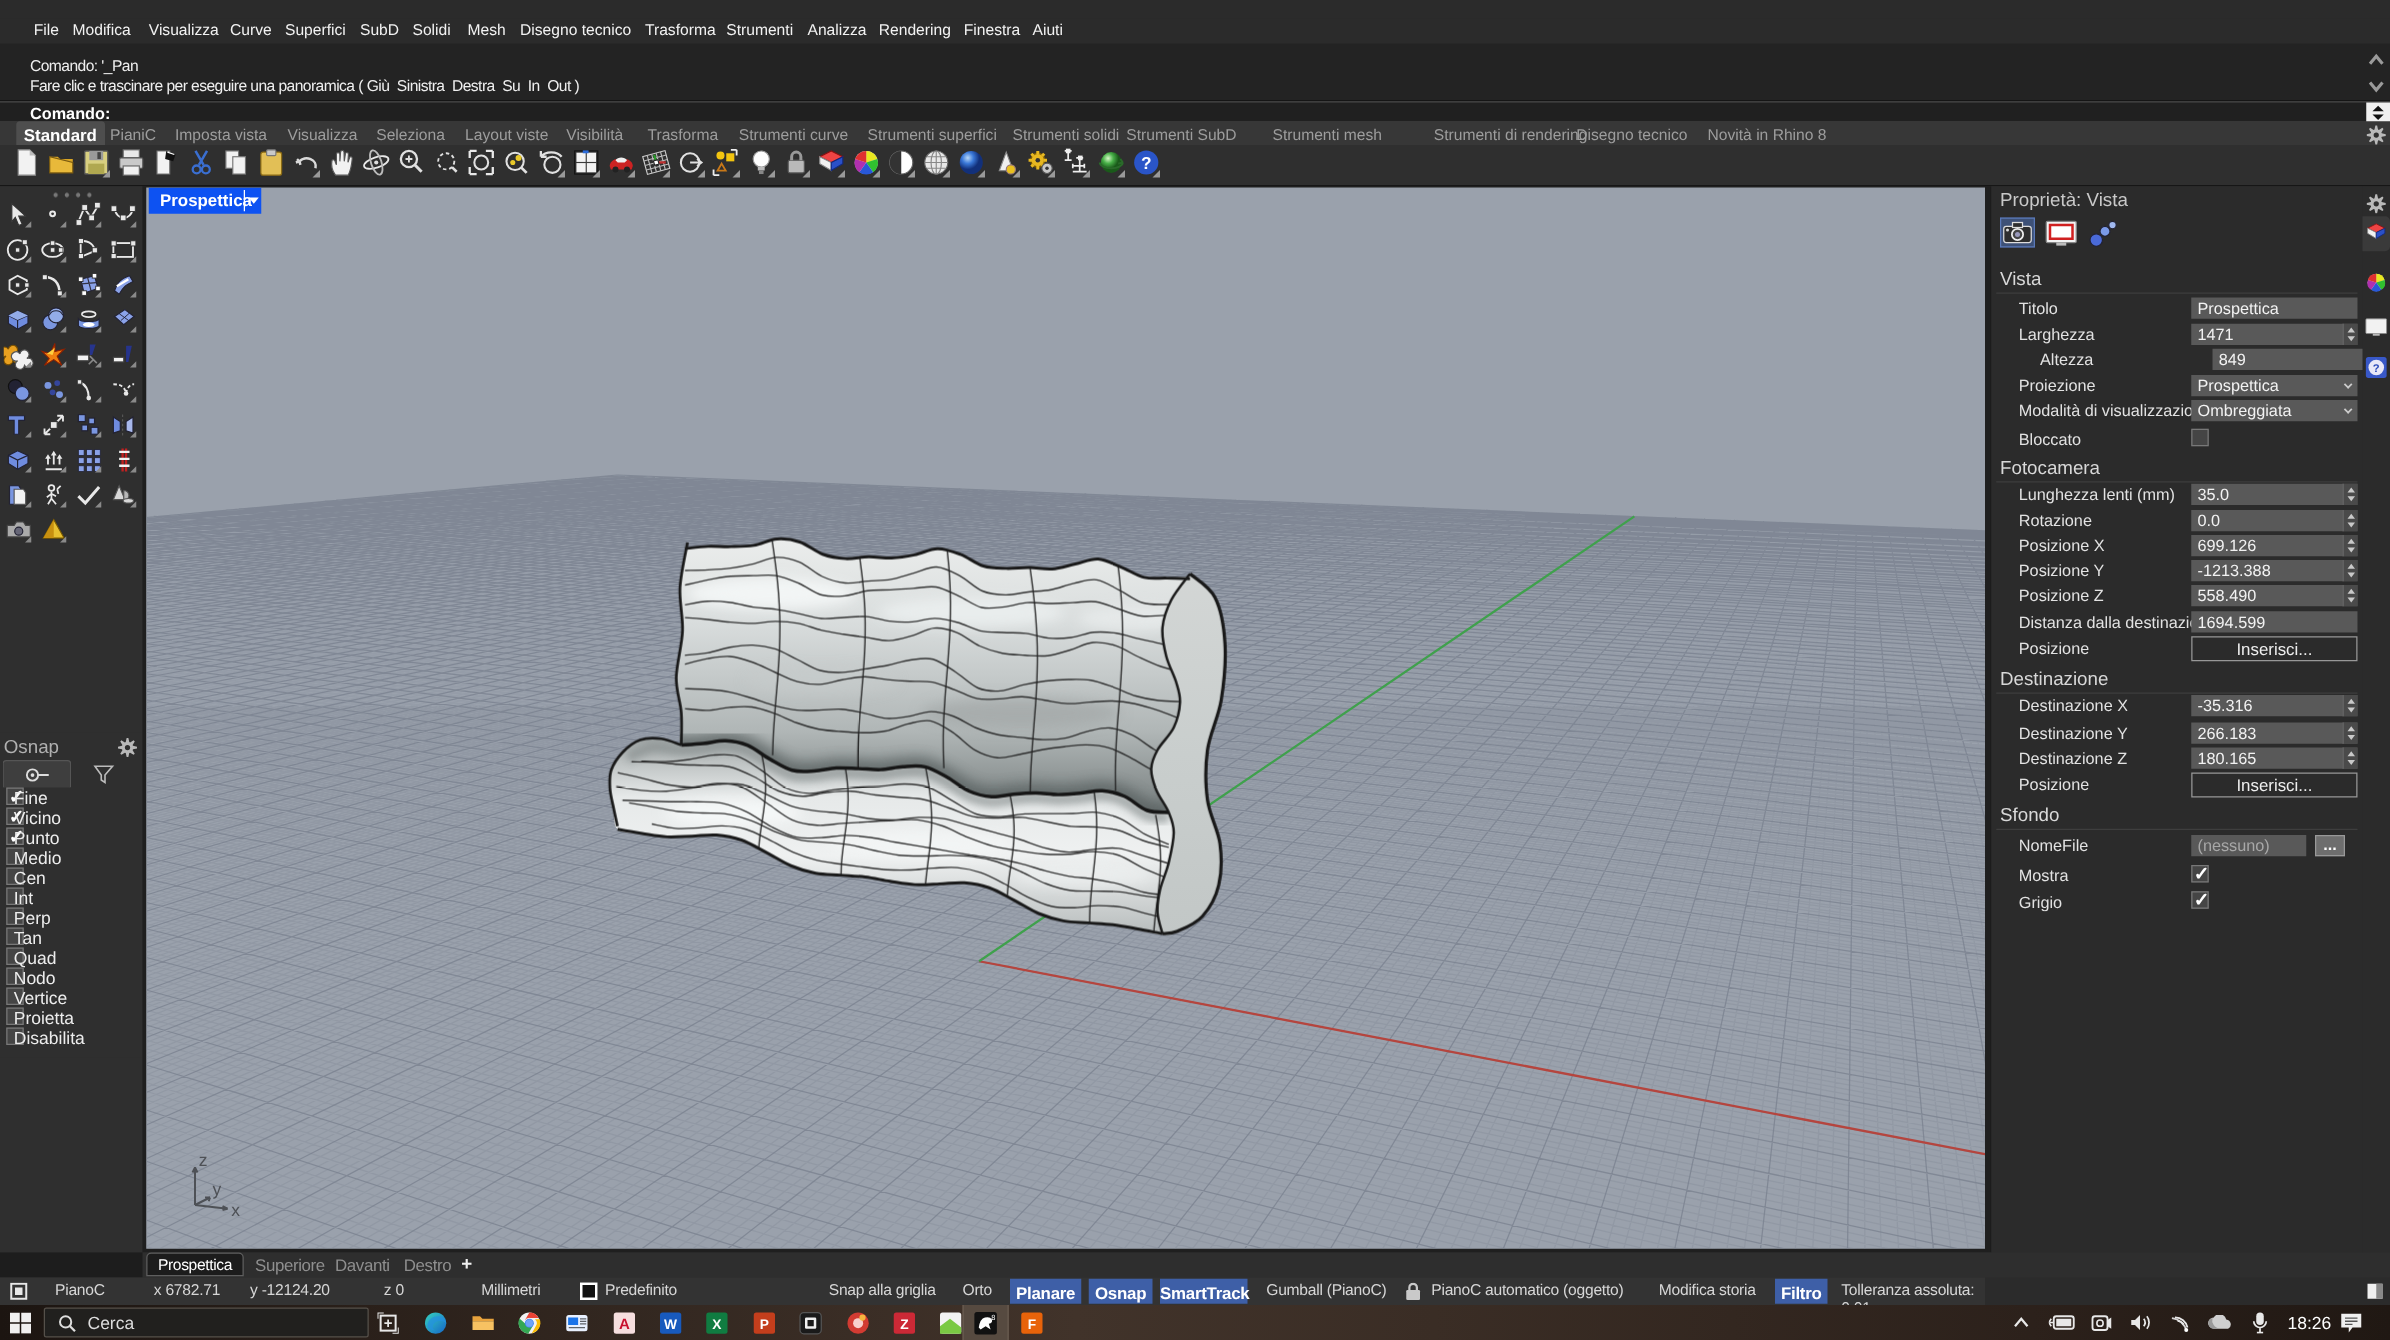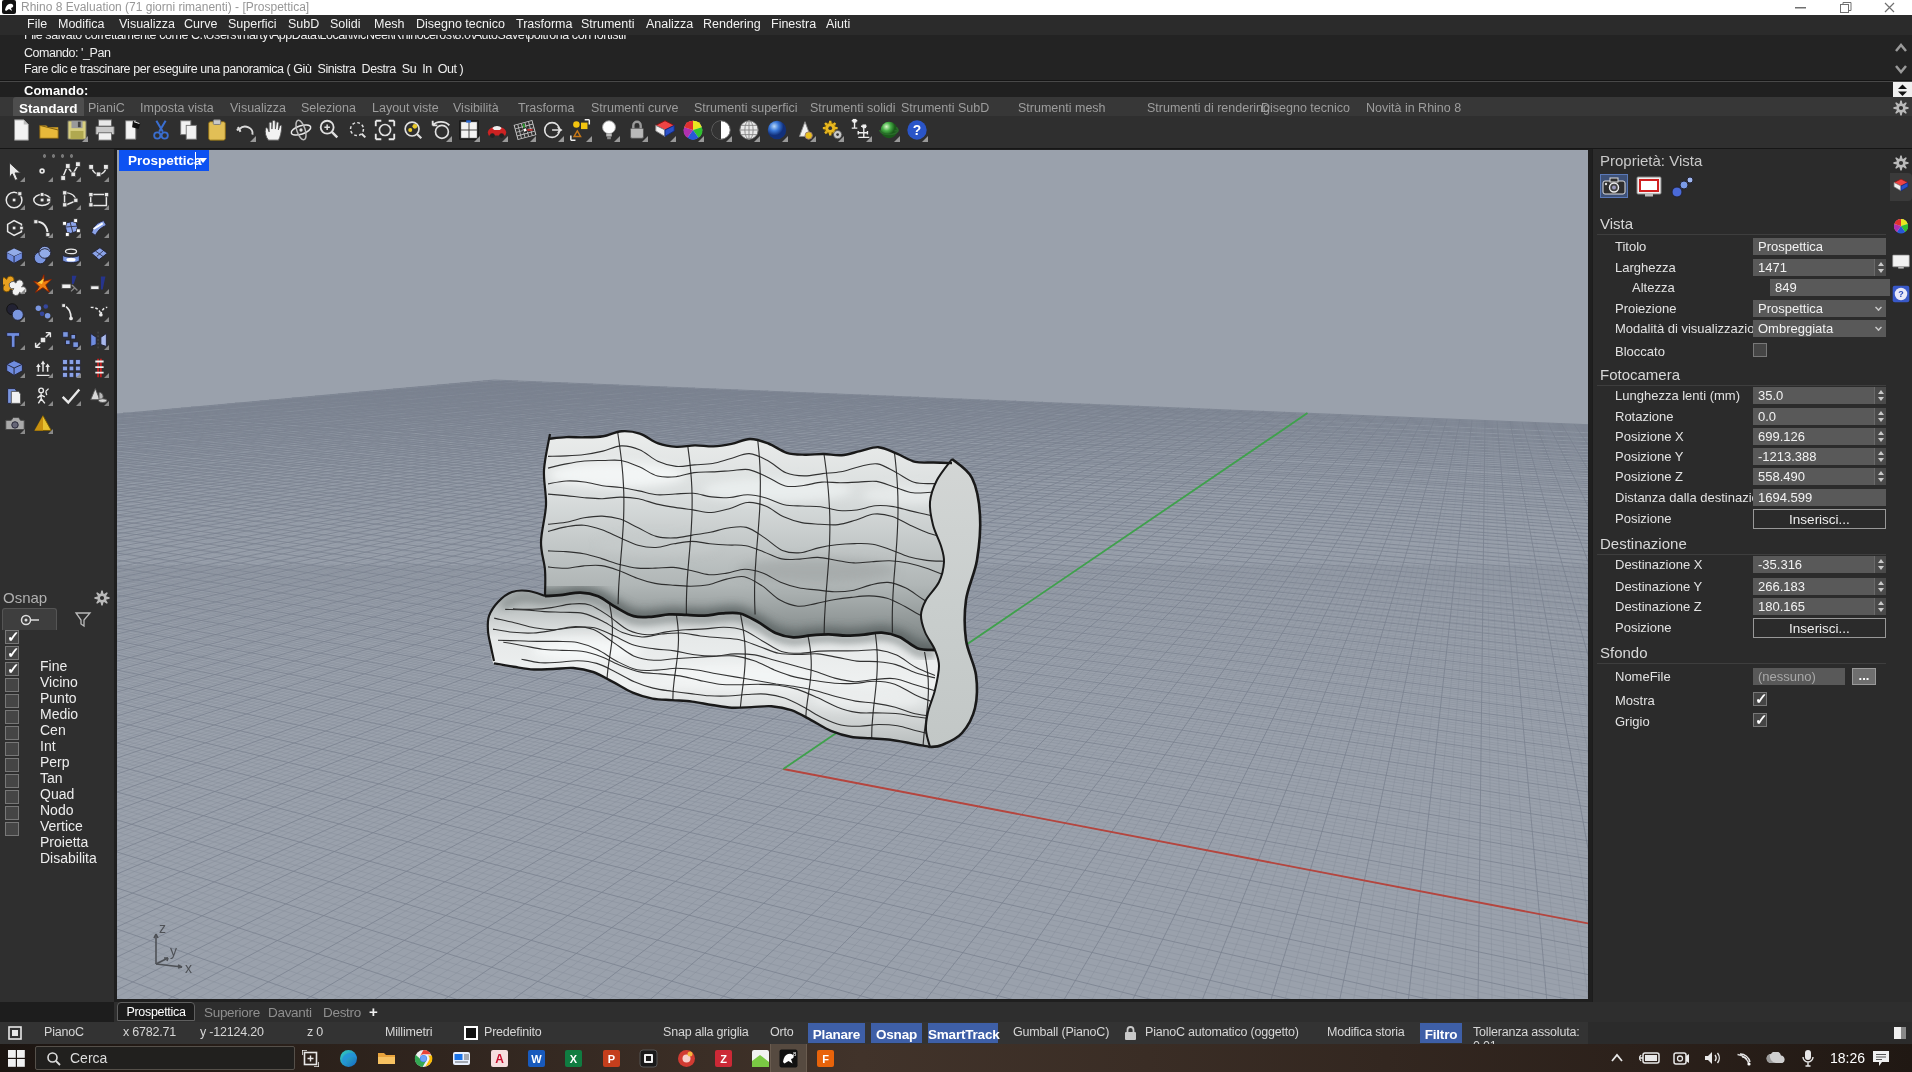--- a/index.html
+++ b/index.html
@@ -30,56 +30,42 @@
 .sepline{position:absolute;left:5px;width:289px;height:1px;background:#3e3e3e;}
 .spin{position:absolute;right:0;top:0;width:12px;height:17px;background:#4a4a4a;border-left:1px solid #6a6a6a;}
 .spin:before{content:"";position:absolute;left:3px;top:3px;border-left:3px solid transparent;border-right:3px solid transparent;border-bottom:4px solid #c9c9c9;}
 .spin:after{content:"";position:absolute;left:3px;bottom:3px;border-left:3px solid transparent;border-right:3px solid transparent;border-top:4px solid #c9c9c9;}
 .ddar{position:absolute;right:4px;top:4px;width:7px;height:7px;border-right:2px solid #ccc;border-bottom:2px solid #ccc;transform:rotate(45deg) scale(0.7);}
 .chk{position:absolute;width:14px;height:14px;background:#454545;border:1px solid #787878;}
 .chk.on:before{content:"\2713";position:absolute;left:1px;top:-3px;color:#fff;font-size:15px;font-weight:bold;}
 .btn{position:absolute;border:1px solid #989898;color:#eee;text-align:center;font-size:13.5px;}
 .osrow{position:absolute;left:5px;color:#ededed;font-size:14px;height:16px;}
 .osrow .chk{left:0;top:0;}
-.osrow .lb{position:absolute;left:35px;top:0px;white-space:nowrap;margin-top:28px;}
+.osrow .lb{position:absolute;left:6px;top:0px;white-space:nowrap;}
 .bluebtn{position:absolute;top:1px;height:20px;background:#3e5fa7;color:#fff;font-weight:bold;text-align:center;font-size:13.5px;padding-top:4px;}
 </style></head><body>
 <div id="page">
-    <div id="titlebar" class="abs">
-<svg class="abs" style="left:2px;top:0px" width="15" height="15">
-        <rect x="0" y="0" width="14" height="14" rx="2" fill="#111"></rect>
-        <path d="M3 10 Q4 5 7 4 Q10 3 11 5 Q12 7 9 8 L10 11 L7 9 L4 11 Z" fill="#fff"></path>
-      </svg>
-<span class="abs" style="left:21px;top:0px">Rhino 8 Evaluation (71 giorni rimanenti) - [Prospettica]</span>
-<svg class="abs" style="left:1790px;top:0px" width="110" height="15">
-<rect x="5" y="7" width="11" height="1.5" fill="#707070"></rect>
-<rect x="50.5" y="4.5" width="8" height="8" fill="none" stroke="#707070"></rect>
-        <path d="M53 4.5 v-2 h8 v8 h-2" fill="none" stroke="#707070"></path>
-<path d="M95 3 l9 9 M104 3 l-9 9" stroke="#707070" stroke-width="1.2"></path>
-</svg>
-    </div>
     <div id="menubar" class="abs">
       <span style="left:4px">File</span>
       <span style="left:35px">Modifica</span>
       <span style="left:96px">Visualizza</span>
       <span style="left:161px">Curve</span>
       <span style="left:205px">Superfici</span>
       <span style="left:265px">SubD</span>
       <span style="left:307px">Solidi</span>
       <span style="left:351px">Mesh</span>
       <span style="left:393px">Disegno tecnico</span>
       <span style="left:493px">Trasforma</span>
       <span style="left:558px">Strumenti</span>
       <span style="left:623px">Analizza</span>
       <span style="left:680px">Rendering</span>
       <span style="left:748px">Finestra</span>
       <span style="left:803px">Aiuti</span>
     </div>
     <div id="cmdhist" class="abs">
-<div style="top:-7px">File salvato correttamente come C:\Users\marty\AppData\Local\McNeel\Rhinoceros\8.0\AutoSave\poltrona con fortistil</div>
 <div style="top:11px">Comando: '_Pan</div>
 <div style="top:27px">Fare clic e trascinare per eseguire una panoramica ( Giù  Sinistra  Destra  Su  In  Out )</div>
 <svg class="abs" style="left:1893px;top:6px" width="16" height="36">
         <path d="M3 10 L8 4 L13 10" fill="none" stroke="#9a9a9a" stroke-width="2.5"></path>
         <path d="M3 25 L8 31 L13 25" fill="none" stroke="#9a9a9a" stroke-width="2.5"></path>
       </svg>
 </div>
 <div id="cmdprompt" class="abs">
       <span class="abs" style="left:24px;top:1px">Comando:</span>
 <div class="abs" style="left:1893px;top:0px;width:19px;height:16px;background:#f0f0f0;">

